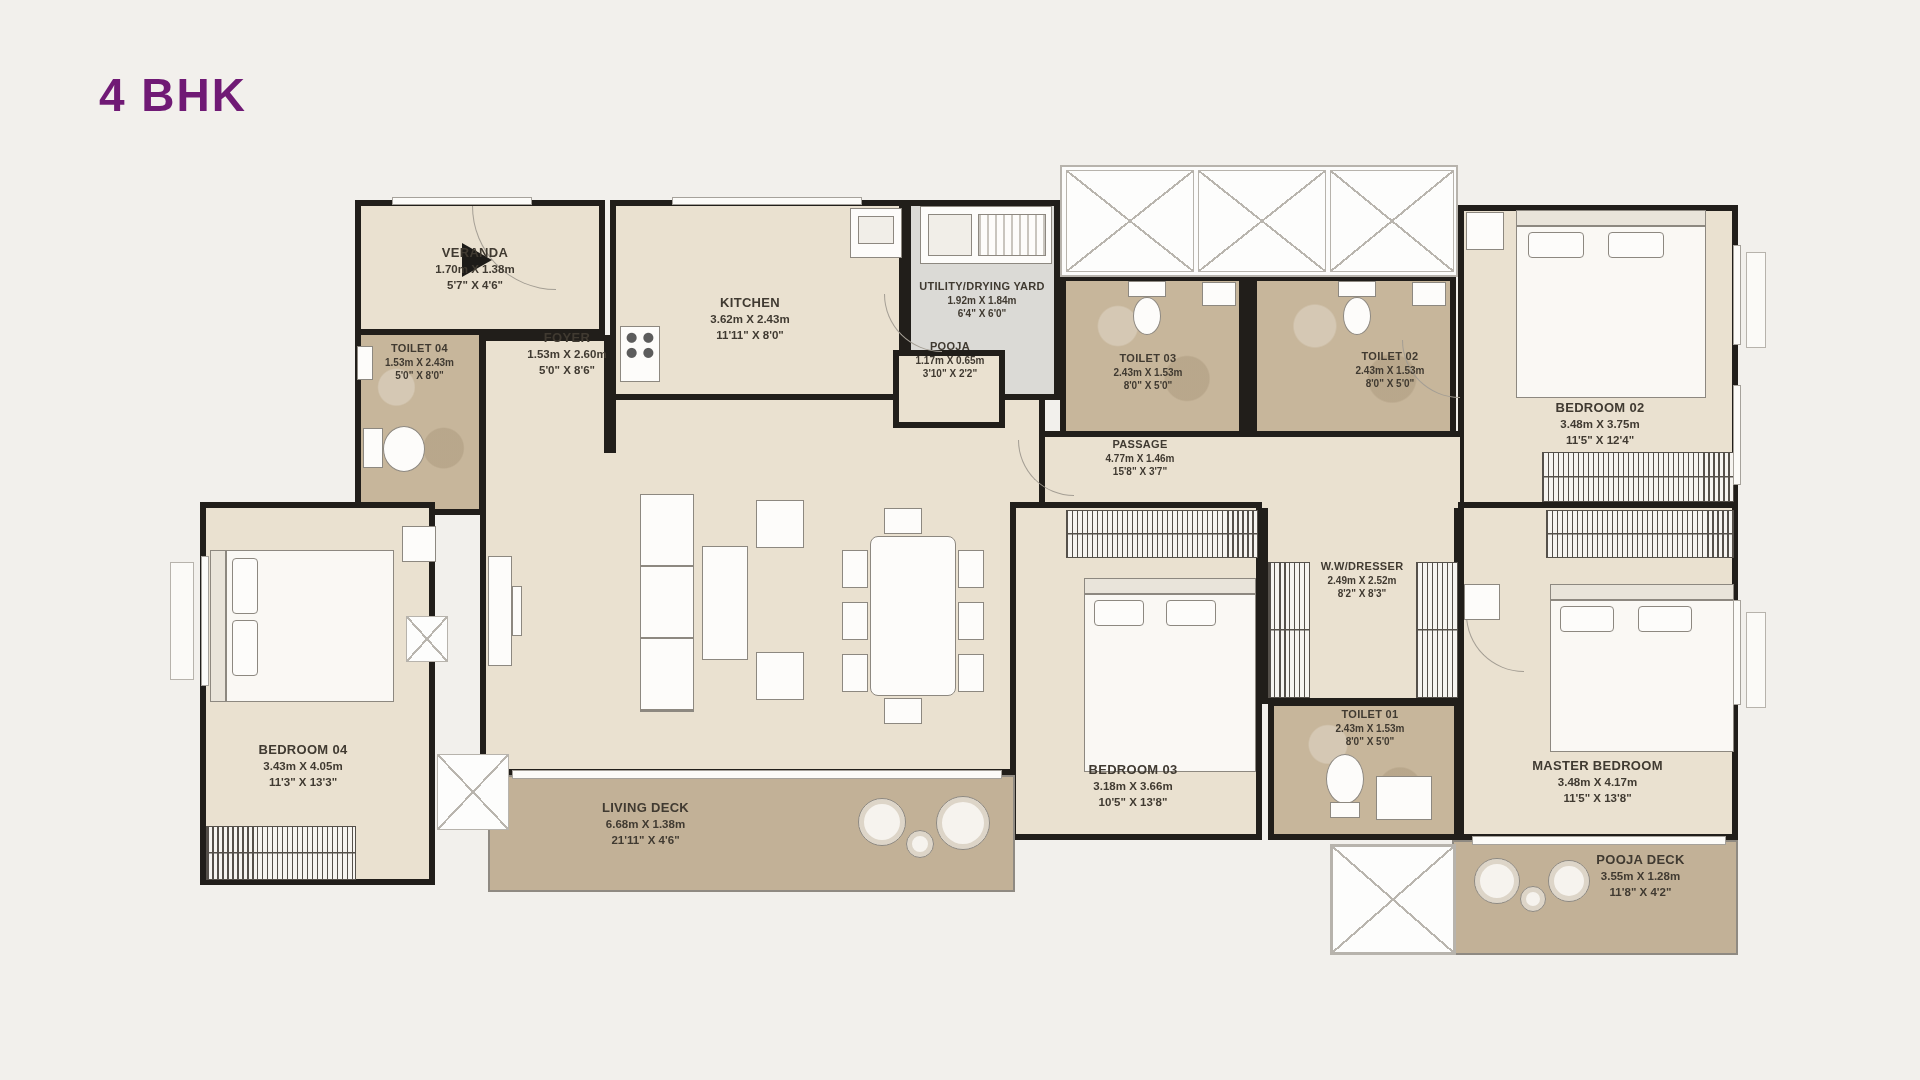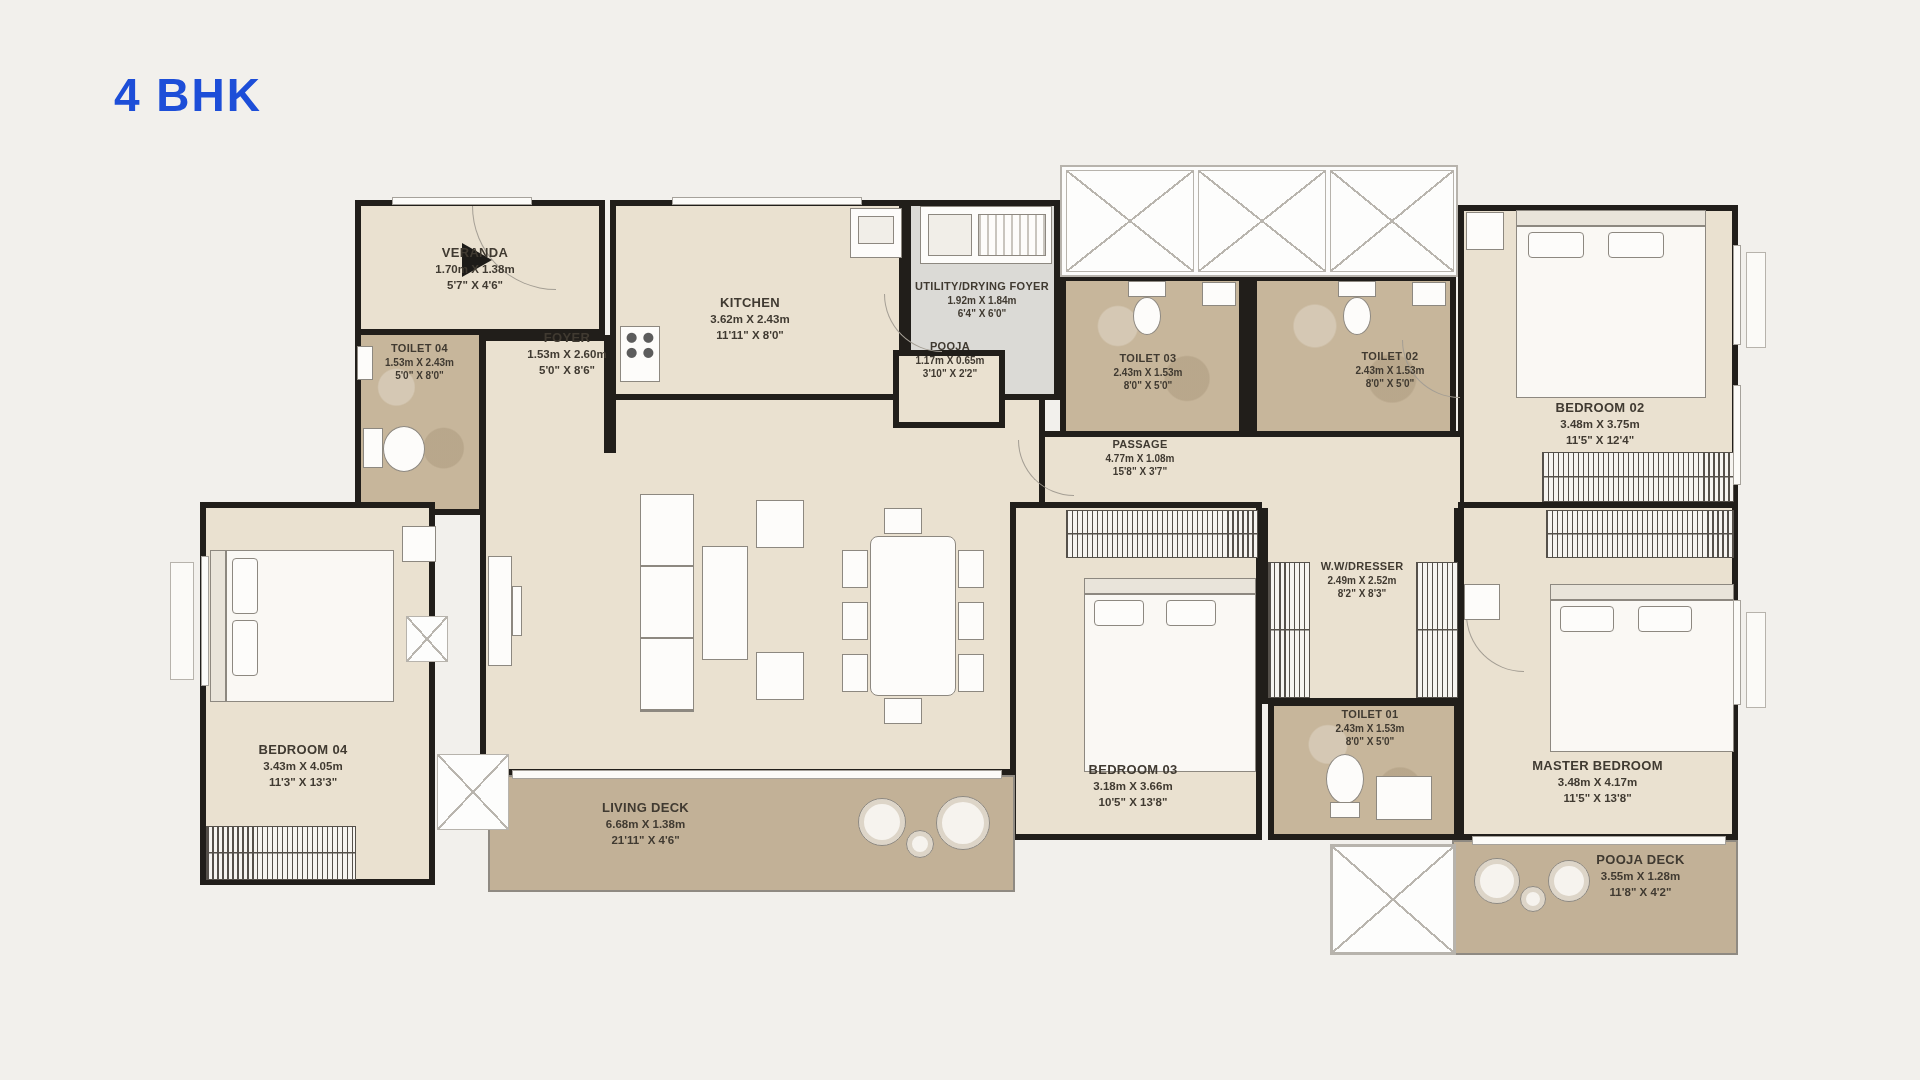--- a/index.html
+++ b/index.html
@@ -1,18 +1,18 @@
 <!DOCTYPE html>
 <html><head>
 <meta charset="utf-8">
 <style>
   html,body{margin:0;padding:0;}
   body{background:#f2f0ec;font-family:"Liberation Sans", sans-serif;}
   .canvas{position:relative;width:1920px;height:1080px;background:#f2f0ec;overflow:hidden;}
-  .title{position:absolute;left:114px;top:68px;font-size:46px;font-weight:bold;color:#1d4ed8;letter-spacing:2px;z-index:40;text-align:right;}
+  .title{position:absolute;left:99px;top:68px;font-size:46px;font-weight:bold;color:#701a75;letter-spacing:2px;z-index:40;text-align:right;}
 
   
   .room{position:absolute;box-sizing:border-box;border:6px solid #211e1a;z-index:1;}
   .beige{background:#eae1d0;}
   .tan{background:#c7b69b;background-image:radial-gradient(circle at 30% 30%, rgba(255,255,255,.25) 0 12%, transparent 13%),radial-gradient(circle at 70% 65%, rgba(120,100,70,.18) 0 14%, transparent 15%);}
   .gray{background:#dbdad6;}
   .deck{background:#c2b197;}
   .light{border:2px solid #8f8a82;}
 
   
@@ -202,21 +202,21 @@
     <div class="n">FOYER</div>
     <div class="d">1.53m X 2.60m</div>
     <div class="d">5'0" X 8'6"</div>
   </div>
   <div class="rl" style="left:665px;top:295px;width:170px">
     <div class="n">KITCHEN</div>
     <div class="d">3.62m X 2.43m</div>
     <div class="d">11'11" X 8'0"</div>
   </div>
   <div class="rl sm" style="left:912px;top:280px;width:140px">
-    <div class="n">UTILITY/DRYING FOYER</div>
+    <div class="n">UTILITY/DRYING YARD</div>
     <div class="d">1.92m X 1.84m</div>
     <div class="d">6'4" X 6'0"</div>
   </div>
   <div class="rl sm" style="left:898px;top:340px;width:104px">
     <div class="n">POOJA</div>
     <div class="d">1.17m X 0.65m</div>
     <div class="d">3'10" X 2'2"</div>
   </div>
   <div class="rl sm" style="left:1068px;top:352px;width:160px">
     <div class="n">TOILET 03</div>
@@ -228,21 +228,21 @@
     <div class="d">2.43m X 1.53m</div>
     <div class="d">8'0" X 5'0"</div>
   </div>
   <div class="rl" style="left:1510px;top:400px;width:180px">
     <div class="n">BEDROOM 02</div>
     <div class="d">3.48m X 3.75m</div>
     <div class="d">11'5" X 12'4"</div>
   </div>
   <div class="rl sm" style="left:1060px;top:438px;width:160px">
     <div class="n">PASSAGE</div>
-    <div class="d">4.77m X 1.08m</div>
+    <div class="d">4.77m X 1.46m</div>
     <div class="d">15'8" X 3'7"</div>
   </div>
   <div class="rl sm" style="left:1272px;top:560px;width:180px">
     <div class="n">W.W/DRESSER</div>
     <div class="d">2.49m X 2.52m</div>
     <div class="d">8'2" X 8'3"</div>
   </div>
   <div class="rl" style="left:1053px;top:762px;width:160px">
     <div class="n">BEDROOM 03</div>
     <div class="d">3.18m X 3.66m</div>

